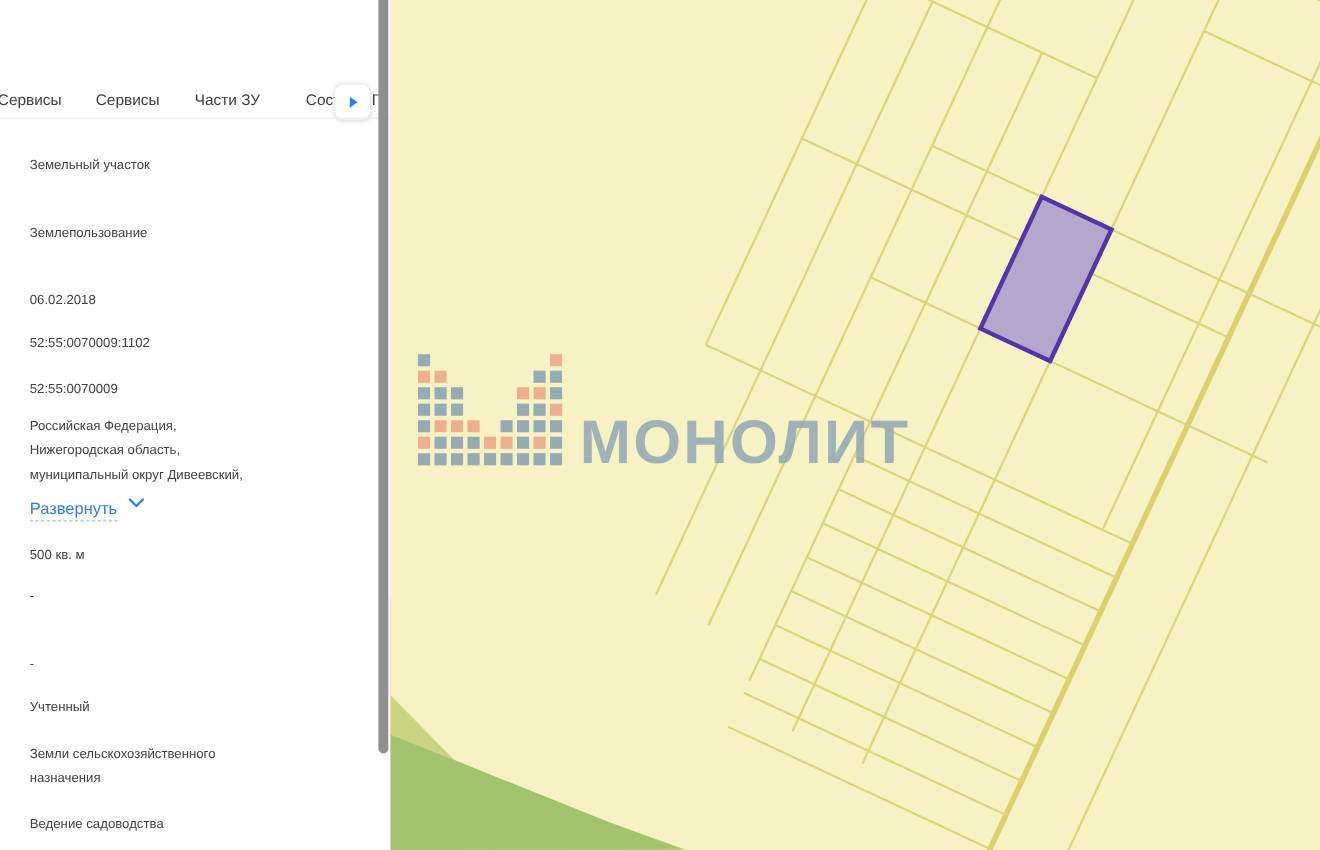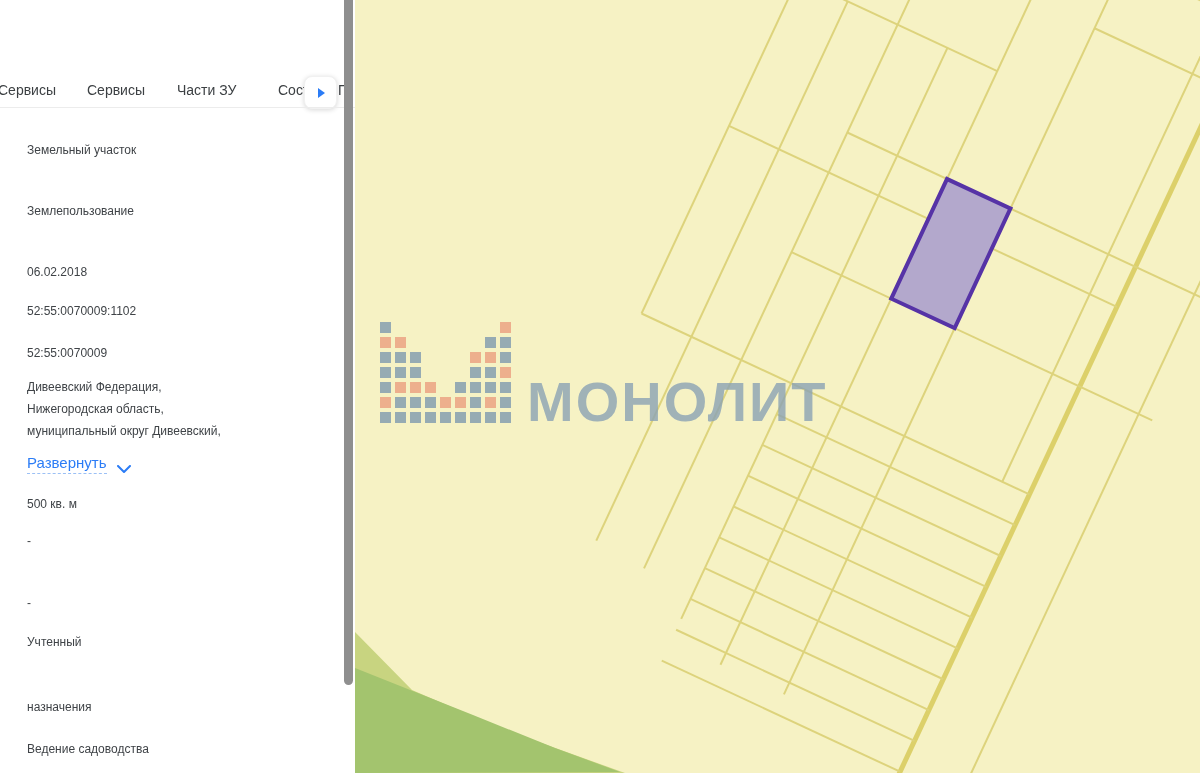--- a/index.html
+++ b/index.html
@@ -20,21 +20,21 @@
   .tabs-divider { position:absolute; left:0; top:107px; width:355px; height:1px; background:#ececec; }
 
   .tab-next { position:absolute; left:304px; top:0px; width:33px; height:33px; background:#fff;
       border:1px solid #f1f1f1; border-radius:8px; box-shadow:0 1px 5px rgba(0,0,0,.16);
       cursor:pointer; display:flex; align-items:center; justify-content:center; }
   .tri-right { width:0; height:0; border-top:5px solid transparent; border-bottom:5px solid transparent;
       border-left:7px solid #2b7cf6; margin-left:2px; }
 
   .row { position:absolute; left:27px; font-size:12px; color:#3f4347; line-height:22px; white-space:nowrap; }
 
-  .link-row { position:absolute; left:27px; display:flex; align-items:flex-end; gap:10px; cursor:pointer; }
+  .link-row { position:absolute; left:27px; display:flex; align-items:flex-start; gap:10px; cursor:pointer; }
   .link { font-size:15px; color:#2b7cf6; border-bottom:1px dashed #9cc0f5; line-height:20px; }
   .chev { display:block; }
 
   .scrollbar { position:absolute; left:344px; top:-4px; width:9px; height:689px;
       background:#8f8f8f; border-radius:5px; z-index:3; }
 </style>
 </head>
 <body>
 
 <div class="app">
@@ -147,36 +147,37 @@
       </div>
     </div>
     <div class="tabs-divider"></div>
 
     <div class="row" style="top:139px">Земельный участок</div>
     <div class="row" style="top:200px">Землепользование</div>
     <div class="row" style="top:261px">06.02.2018</div>
     <div class="row" style="top:300px">52:55:0070009:1102</div>
     <div class="row" style="top:342px">52:55:0070009</div>
 
-    <div class="row" style="top:376px">Дивеевский Федерация,</div>
+    <div class="row" style="top:376px">Российская Федерация,</div>
     <div class="row" style="top:420px">муниципальный округ Дивеевский,</div>
     <div class="row" style="top:398px">Нижегородская область,</div>
 
     <div class="link-row" style="top:453px">
       <span class="link">Развернуть</span>
       <svg class="chev" width="14" height="9" viewBox="0 0 14 9">
         <polyline points="1,1 7,7 13,1" fill="none" stroke="#2b7cf6" stroke-width="2" stroke-linecap="round" stroke-linejoin="round"></polyline>
       </svg>
     </div>
 
     <div class="row" style="top:493px">500 кв. м</div>
     <div class="row" style="top:530px">-</div>
     <div class="row" style="top:592px">-</div>
     <div class="row" style="top:631px">Учтенный</div>
 
+    <div class="row" style="top:674px">Земли сельскохозяйственного</div>
     <div class="row" style="top:696px">назначения</div>
 
     <div class="row" style="top:738px">Ведение садоводства</div>
 
     <div class="scrollbar"></div>
   </div>
 
 </div>
 
 </body></html>

